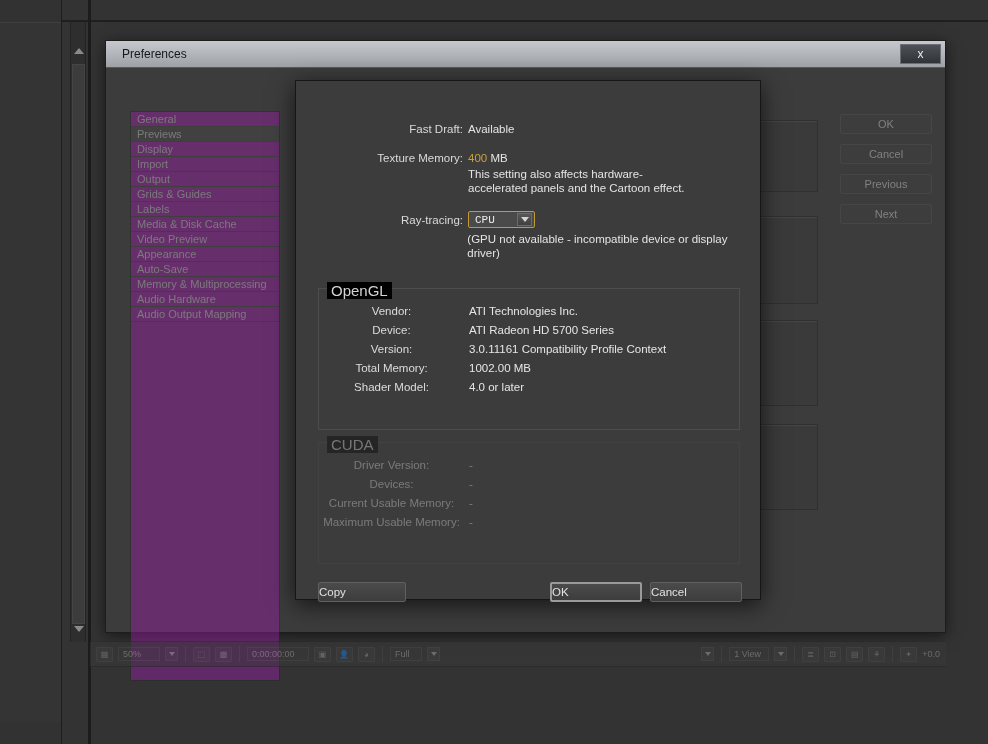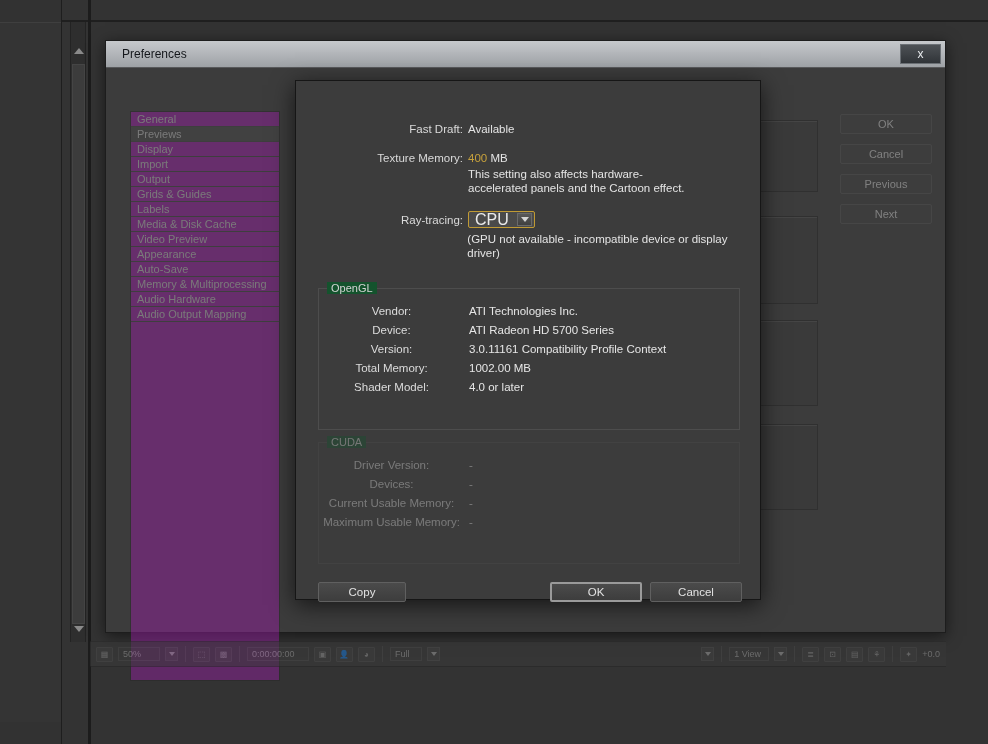--- a/index.html
+++ b/index.html
@@ -98,45 +98,45 @@
   .line { display: flex; align-items: flex-start; margin-bottom: 3px; }
   .line .c1 { width: 172px; text-align: right; padding-right: 5px; font-size: 11.5px; color: #dadada; }
   .line .c2 { font-size: 11.5px; color: #e4e4e4; }
 
   .gold { color: #c8a23c; }
   .note { font-size: 11.5px; color: #e0e0e0; line-height: 14px; }
 
   .rt-select { display: inline-flex; align-items: center; height: 17px;
     background: #4a4a4a; border: 1px solid #c09a34; border-radius: 2px;
     padding: 0 2px 0 6px; }
-  .rt-select .sv { font-size: 16px; color: #eaeaea; min-width: 38px; }
+  .rt-select .sv { font-size: 11px; color: #eaeaea; min-width: 38px; font-family: Liberation Mono, monospace; }
   .rt-select .sarrow { width: 15px; height: 13px; margin-left: 4px;
     background: linear-gradient(#585858, #404040); border: 1px solid #6a6a6a;
     display: flex; align-items: center; justify-content: center; }
   .rt-select .sarrow i { width: 0; height: 0; border-left: 4px solid transparent;
     border-right: 4px solid transparent; border-top: 5px solid #d5d5d5; display: block; }
 
   
   .fs { position: absolute; left: 22px; width: 422px; border: 1px solid #4d4d4d;
     background: transparent; }
-  .fs-legend { position: absolute; left: 8px; top: -7px; background: #14532d;
-    padding: 0 4px; font-size: 11px; color: #d4d4d4; }
+  .fs-legend { position: absolute; left: 8px; top: -7px; background: #000000;
+    padding: 0 4px; font-size: 15px; color: #d4d4d4; }
   .fs-opengl { top: 183px; height: 142px; }
   .fs-cuda   { top: 337px; height: 122px; opacity: .38; }
 
   .fs-inner { padding: 16px 0 0 0; }
   .frow { display: flex; margin-bottom: 7px; }
   .frow .fc1 { width: 150px; text-align: center; padding-right: 5px;
     font-size: 11.5px; color: #dcdcdc; }
   .frow .fc2 { font-size: 11.5px; color: #e6e6e6; }
 
   
   .btn { position: absolute; height: 20px; border-radius: 2px;
     background: linear-gradient(#4b4b4b, #3d3d3d); border: 1px solid #606060;
-    color: #e2e2e2; font-size: 11.5px; text-align: center; line-height: 19px; }
+    color: #e2e2e2; font-size: 11.5px; line-height: 19px; }
   .btn.default { border: 2px solid #9a9a9a; line-height: 16px; }
   .btn-copy   { left: 22px;  top: 477px; width: 88px; }
   .btn-ok     { left: 254px; top: 477px; width: 92px; }
   .btn-cancel { left: 354px; top: 477px; width: 92px; }
 </style>
 </head>
 <body>
 
 <div id="root">
 

